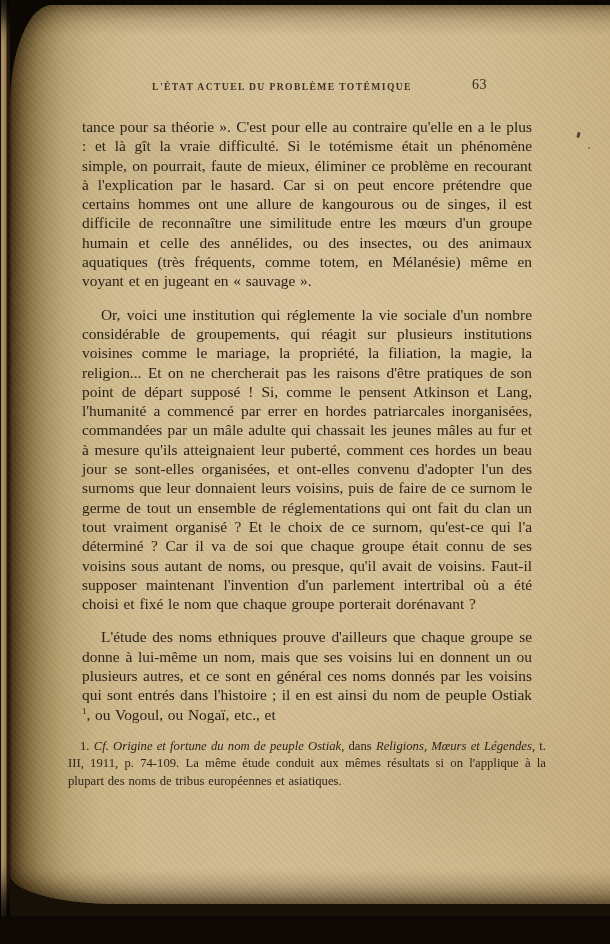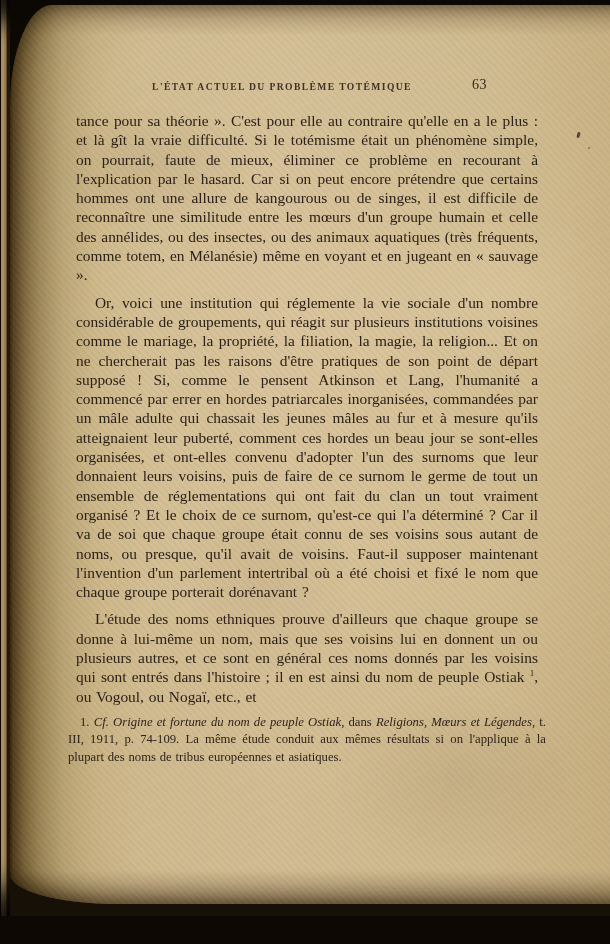--- a/index.html
+++ b/index.html
@@ -45,21 +45,21 @@
   .head-title{
     position:absolute;left:0;right:52px;top:3px;text-align:center;
     font-size:9.6px;font-weight:700;letter-spacing:1.4px;white-space:nowrap;color:#3e3226;
   }
   .folio{position:absolute;left:403px;top:-1px;font-size:14px;letter-spacing:.5px;color:#332a1e;}
   .text-block{
     position:absolute;left:58px;top:98px;width:478px;
     color:#2b2118;font-size:15.4px;line-height:19.3px;text-align:justify;
     text-rendering:optimizeLegibility;
   }
-  .para{margin:8px;text-indent:19px;hyphens:auto;-webkit-hyphens:auto;word-spacing:.06em;}
+  .para{margin:14px;text-indent:19px;hyphens:auto;-webkit-hyphens:auto;word-spacing:.06em;}
   .para.first{text-indent:0;}
   .fnref{font-size:9px;line-height:0;vertical-align:super;}
   .footnote{
     margin-top:3px;font-size:12.7px;line-height:17.4px;text-align:justify;
     text-indent:12px;color:#2e241a;word-spacing:.05em;
   }
   .footnote i{font-style:italic;}
   .speck{position:absolute;display:block;background:#3f3323;}
   .speck1{left:567px;top:127px;width:3px;height:6px;border-radius:2px;transform:rotate(16deg);opacity:.85;}
   .speck2{left:578px;top:142px;width:2px;height:2px;border-radius:50%;opacity:.55;}

